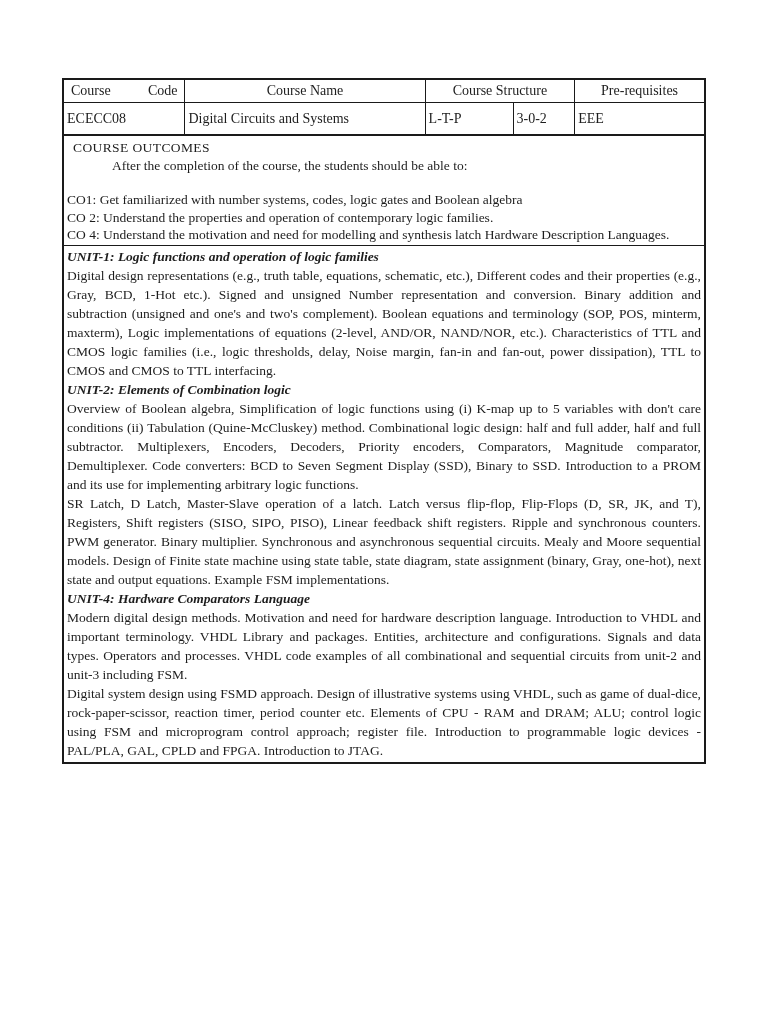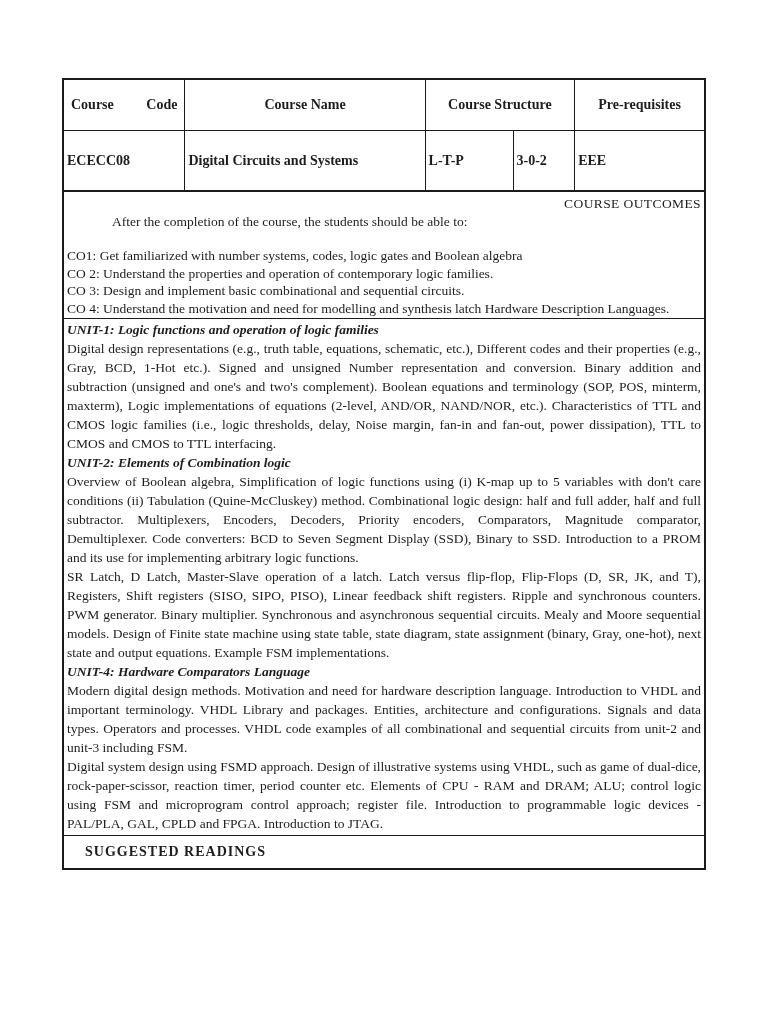--- a/index.html
+++ b/index.html
@@ -12,23 +12,23 @@
   .page { position:relative; width:768px; height:1024px; background:#ffffff; overflow:hidden; }
   .doc { position:absolute; left:62px; top:78px; width:644px; }
 
   
   table.hdr {
     width:100%; border-collapse:collapse; table-layout:fixed;
     border:2px solid #1a1a1a;
   }
   table.hdr td {
     border:1px solid #1a1a1a;
-    font-weight:bold;
+    font-weight:normal;
     font-size:14px;
-    padding:15px 3px;
+    padding:1px 3px;
     overflow:hidden;
     white-space:nowrap;
   }
   tr.hdr-row1 td { height:20px; text-align:center; }
   tr.hdr-row2 td { height:29px; text-align:left; vertical-align:middle; }
   .cc-split { display:flex; justify-content:space-between; padding:0 4px; }
   td.cell-course-name2 { text-align:left; padding-left:3px; font-size:14.5px; }
   td.cell-ltp-val { text-align:left; padding-left:9px; }
 
   
@@ -36,21 +36,21 @@
     border-left:2px solid #1a1a1a;
     border-right:2px solid #1a1a1a;
     border-bottom:2px solid #1a1a1a;
   }
 
   .outcomes {
     padding:3px 3px 1px 3px;
     font-size:13.5px;
     line-height:17.5px;
   }
-  .outcomes-title { padding-left:6px; letter-spacing:0.4px;text-align:right; }
+  .outcomes-title { padding-left:6px; letter-spacing:0.4px; }
   .outcomes-intro { padding-left:3px;margin-left:42px; }
   .co-gap { height:17px; }
   .co-line { text-align:justify; }
 
   .units {
     border-top:1px solid #1a1a1a;
     padding:1px 3px 2px 3px;
     font-size:13.5px;
     line-height:19px;
   }
@@ -105,21 +105,20 @@
       </table>
 
     <div class="body-box">
 
       <div class="outcomes">
         <div class="outcomes-title">COURSE OUTCOMES</div>
         <div class="outcomes-intro">After the completion of the course, the students should be able to:</div>
         <div class="co-gap"></div>
         <div class="co-line">CO1: Get familiarized with number systems, codes, logic gates and Boolean algebra</div>
         <div class="co-line">CO 2: Understand the properties and operation of contemporary logic families.</div>
-        <div class="co-line">CO 3: Design and implement basic combinational and sequential circuits.</div>
         <div class="co-line">CO 4: Understand the motivation and need for modelling and synthesis latch Hardware Description Languages.</div>
       </div>
 
       <div class="units">
         <div class="unit">
           <div class="unit-title">UNIT-1: Logic functions and operation of logic families</div>
           <div class="unit-body">Digital design representations (e.g., truth table, equations, schematic, etc.), Different codes and their properties (e.g., Gray, BCD, 1-Hot etc.). Signed and unsigned Number representation and conversion. Binary addition and subtraction (unsigned and one's and two's complement). Boolean equations and terminology (SOP, POS, minterm, maxterm), Logic implementations of equations (2-level, AND/OR, NAND/NOR, etc.). Characteristics of TTL and CMOS logic families (i.e., logic thresholds, delay, Noise margin, fan-in and fan-out, power dissipation), TTL to CMOS and CMOS to TTL interfacing.</div>
         </div>
         <div class="unit">
           <div class="unit-title">UNIT-2: Elements of Combination logic</div>
@@ -130,19 +129,16 @@
         </div>
         <div class="unit">
           <div class="unit-title">UNIT-4: Hardware Comparators Language</div>
           <div class="unit-body">Modern digital design methods. Motivation and need for hardware description language. Introduction to VHDL and important terminology. VHDL Library and packages. Entities, architecture and configurations. Signals and data types. Operators and processes. VHDL code examples of all combinational and sequential circuits from unit-2 and unit-3 including FSM.</div>
         </div>
         <div class="unit">
           <div class="unit-body">Digital system design using FSMD approach. Design of illustrative systems using VHDL, such as game of dual-dice, rock-paper-scissor, reaction timer, period counter etc. Elements of CPU - RAM and DRAM; ALU; control logic using FSM and microprogram control approach; register file. Introduction to programmable logic devices - PAL/PLA, GAL, CPLD and FPGA. Introduction to JTAG.</div>
         </div>
       </div>
 
-      <div class="readings">
-        <span>SUGGESTED READINGS</span>
-      </div>
 
     </div>
   </div>
 </div>
 
 </body></html>

